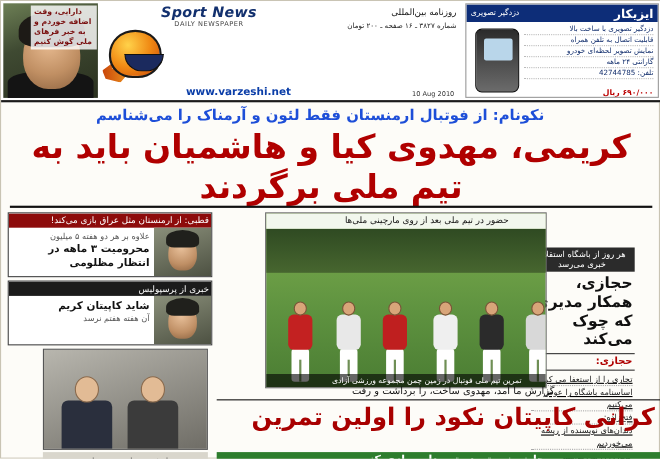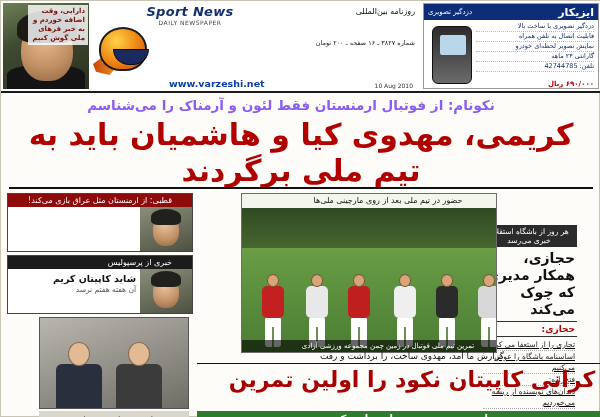--- a/index.html
+++ b/index.html
@@ -38,41 +38,41 @@
     background: #1d1a16;
   }
   .tl-body {
     position: absolute; left: 4px; bottom: 0; width: 78px; height: 24px;
     background: #141414; border-radius: 40% 40% 0 0;
   }
   .tl-caption {
     position: absolute; right: 1px; top: 2px; width: 60px; padding: 2px 3px;
     background: rgba(255,255,255,0.82);
     color: #7a1010; font-size: 7px; line-height: 9px;
-    text-align: right; direction: rtl; font-weight: bold;
+    text-align: left; direction: rtl; font-weight: bold;
   }
   .masthead {
     position: absolute; left: 88px; top: 0; width: 330px; height: 90px;
   }
   .mh-sportnews {
     position: absolute; top: 3px; left: 56px; width: 90px; height: 26px;
     text-align: center;
   }
   .mh-sn-title {
     font-size: 13px; font-weight: bold; color: #12306e;
     font-style: italic; letter-spacing: .3px;
   }
   .mh-sn-sub { font-size: 6px; color: #444; letter-spacing: .5px; }
   .mh-arabic {
     position: absolute; top: 6px; right: 4px; font-size: 8px; color: #111;
     direction: rtl;
   }
   .mh-meta {
     position: absolute; top: 18px; right: 4px; font-size: 6.5px; color: #222;
-    direction: rtl; text-align: center; line-height: 9px; margin-top: 20px;
+    direction: rtl; text-align: center; line-height: 9px;
   }
   .mh-logo {
     position: absolute; top: 26px; right: 4px; width: 250px; height: 54px;
     direction: rtl; text-align: right;
   }
   .mh-logo-text {
     font-family: "DejaVu Sans", sans-serif;
     font-size: 40px; font-weight: bold; color: #111;
     letter-spacing: -2px; line-height: 52px; white-space: nowrap;
     direction: rtl;
@@ -129,21 +129,21 @@
   .ad-lines div {
     font-size: 6.5px; color: #14306e; line-height: 9px; border-bottom: 1px dotted #bbb;
   }
   .ad-price {
     position: absolute; bottom: 2px; right: 4px; font-size: 7px; color: #b00; font-weight: bold;
   }
   
   .kicker {
     position: absolute; top: 96px; left: 0; width: 560px;
     text-align: center; direction: rtl;
-    font-size: 13.5px; font-weight: bold; color: #8b5cf6; padding-left: 20px;
+    font-size: 13.5px; font-weight: bold; color: #1d4ed8; padding-left: 20px;
   }
   .main-head {
     position: absolute; top: 116px; left: 0; width: 600px;
     text-align: center; direction: rtl;
     font-size: 30px; font-weight: bold; color: #b00000;
     line-height: 36px; letter-spacing: -1px;
   }
   .head-rule {
     position: absolute; top: 186px; left: 8px; width: 584px; height: 2px;
     background: #111;
@@ -213,21 +213,21 @@
   }
   .col-left {
     position: absolute; left: 0; top: 0; width: 186px; height: 160px;
     direction: rtl;
   }
   .cl-box {
     border: 1px solid #444; margin-bottom: 3px; background: #fff;
     position: relative; overflow: hidden;
   }
   .cl-bar {
-    background: #1b1b1b; color: #fff; font-size: 8px; padding: 2px 20px;
+    background: #1b1b1b; color: #fff; font-size: 8px; padding: 2px 2px;
     text-align: right;
   }
   .cl-bar.red { background: #8d0b0b; }
   .cl-row { display: flex; }
   .cl-face {
     width: 52px; height: 44px; flex: 0 0 52px;
     background: linear-gradient(160deg,#8a8f7a,#4d5142);
     position: relative;
   }
   .cl-face .f {
@@ -392,20 +392,24 @@
       <div class="cp-caption">تمرین تیم ملی فوتبال در زمین چمن مجموعه ورزشی آزادی</div>
     </div>
 
     <div class="col-left">
       <div class="cl-box">
         <div class="cl-bar red">قطبی: از ارمنستان مثل عراق بازی می‌کند!</div>
         <div class="cl-row">
           <div class="cl-face">
             <div class="f"></div>
             <div class="h"></div>
+          </div>
+          <div class="cl-text">
+            <div class="t2">علاوه بر هر دو هفته ۵ میلیون</div>
+            <div class="t1">محرومیت ۳ ماهه در انتظار مظلومی</div>
           </div>
         </div>
       </div>
 
       <div class="cl-box">
         <div class="cl-bar">خبری از پرسپولیس</div>
         <div class="cl-row">
           <div class="cl-face">
             <div class="f"></div>
             <div class="h"></div>

